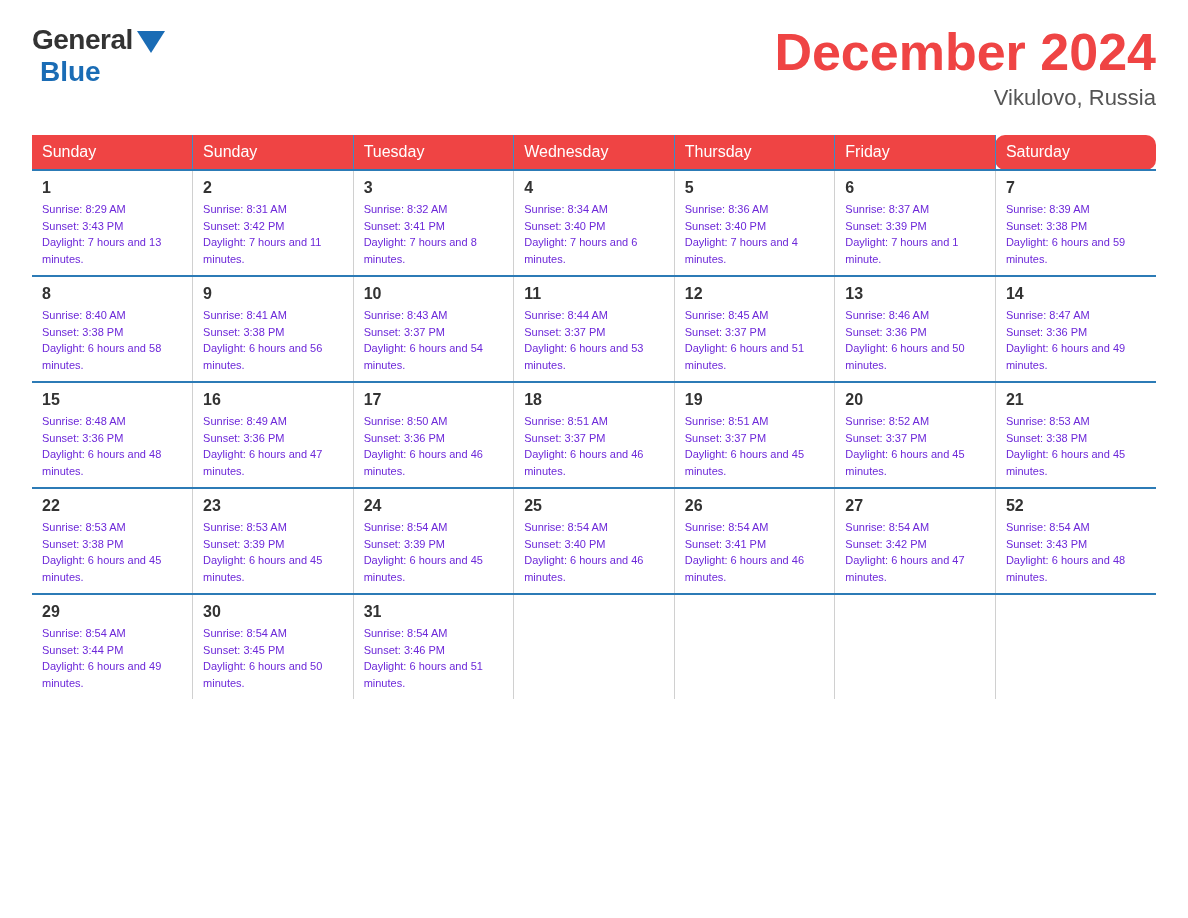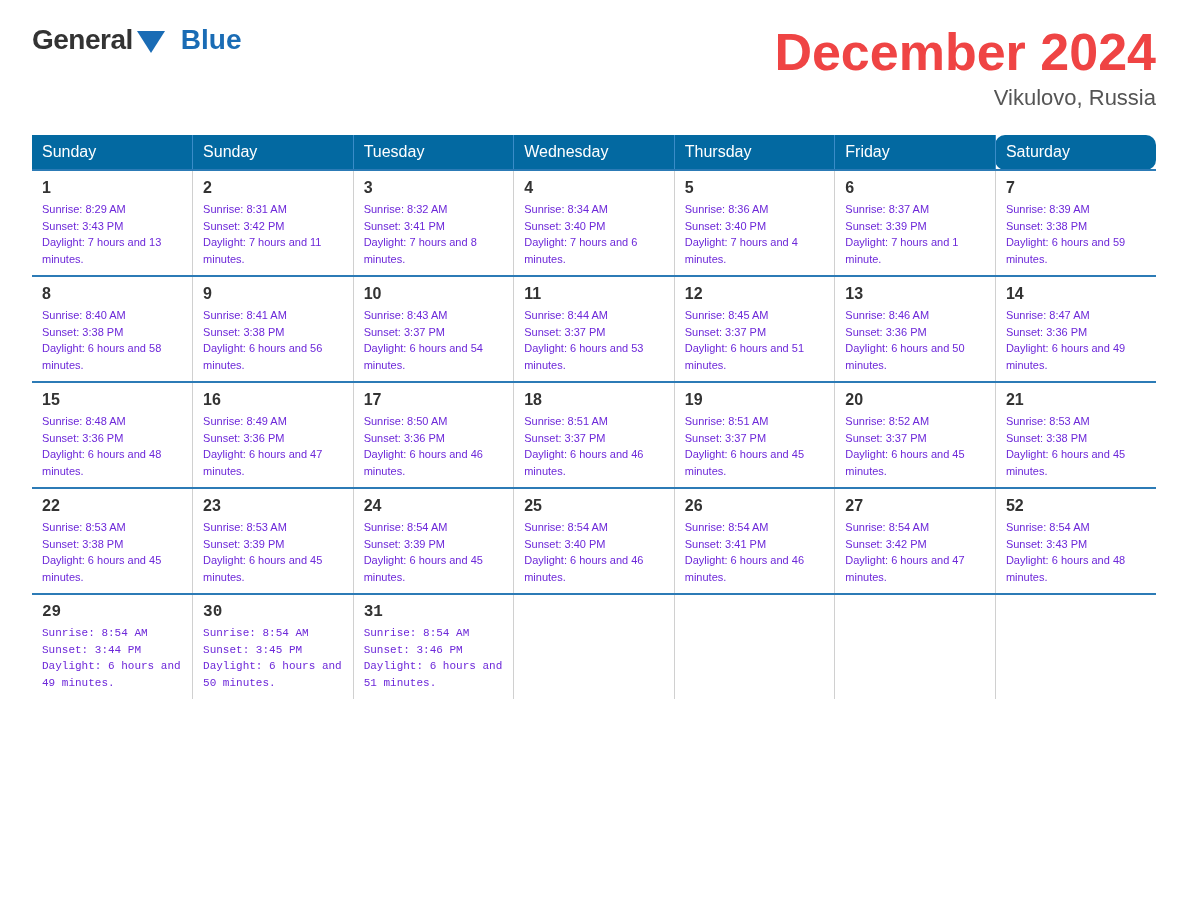--- a/index.html
+++ b/index.html
@@ -11,21 +11,21 @@
       min-height: 918px;
     }
     .header {
       display: flex;
       justify-content: space-between;
       align-items: flex-start;
       margin-bottom: 24px;
     }
     .logo {
       display: flex;
-      flex-direction: row;
+      flex-direction: column;
       align-items: flex-start;
     }
     .logo-top {
       display: flex;
       align-items: center;
     }
     .logo-general {
       font-size: 28px;
       font-weight: bold;
       color: #333;
@@ -58,21 +58,21 @@
     .location {
       font-size: 22px;
       color: #555;
       margin-top: 4px;
     }
     table {
       width: 100%;
       border-collapse: collapse;
     }
     thead tr {
-      background-color: #0369a1;
+      background-color: #ef4444;
     }
     thead th {
       color: #fff;
       font-size: 16px;
       font-weight: normal;
       padding: 8px 10px;
       text-align: left;
       border-right: 1px solid #3a8cc8;
     }
     thead th:last-child {
@@ -88,21 +88,20 @@
       font-size: 13.5px;
       color: #333;
       border-right: 1px solid #d0d0d0;
       width: 14.28%;
     }
     tbody td:last-child {
       border-right: none;
     }
     tbody tr:last-child {
       border-bottom: none;
-      font-family: Liberation Mono, monospace;
     }
     .day-num {
       font-size: 16px;
       font-weight: bold;
       color: #333;
       display: block;
       margin-bottom: 4px;
     }
     .day-info {
       font-size: 11px;
@@ -115,21 +114,21 @@
   </style>
 </head>
 <body>
 
 <div class="header">
   <div class="logo">
     <div class="logo-top">
       <span class="logo-general">General</span>
       <div class="logo-triangle"></div>
     </div>
-    <span class="logo-blue" style="margin-left:16px;">Blue</span>
+    <span class="logo-blue" style="margin-left:8px;">Blue</span>
   </div>
   <div class="title-area">
     <div class="month-title">December 2024</div>
     <div class="location">Vikulovo, Russia</div>
   </div>
 </div>
 
 <table>
   <thead>
     <tr>

